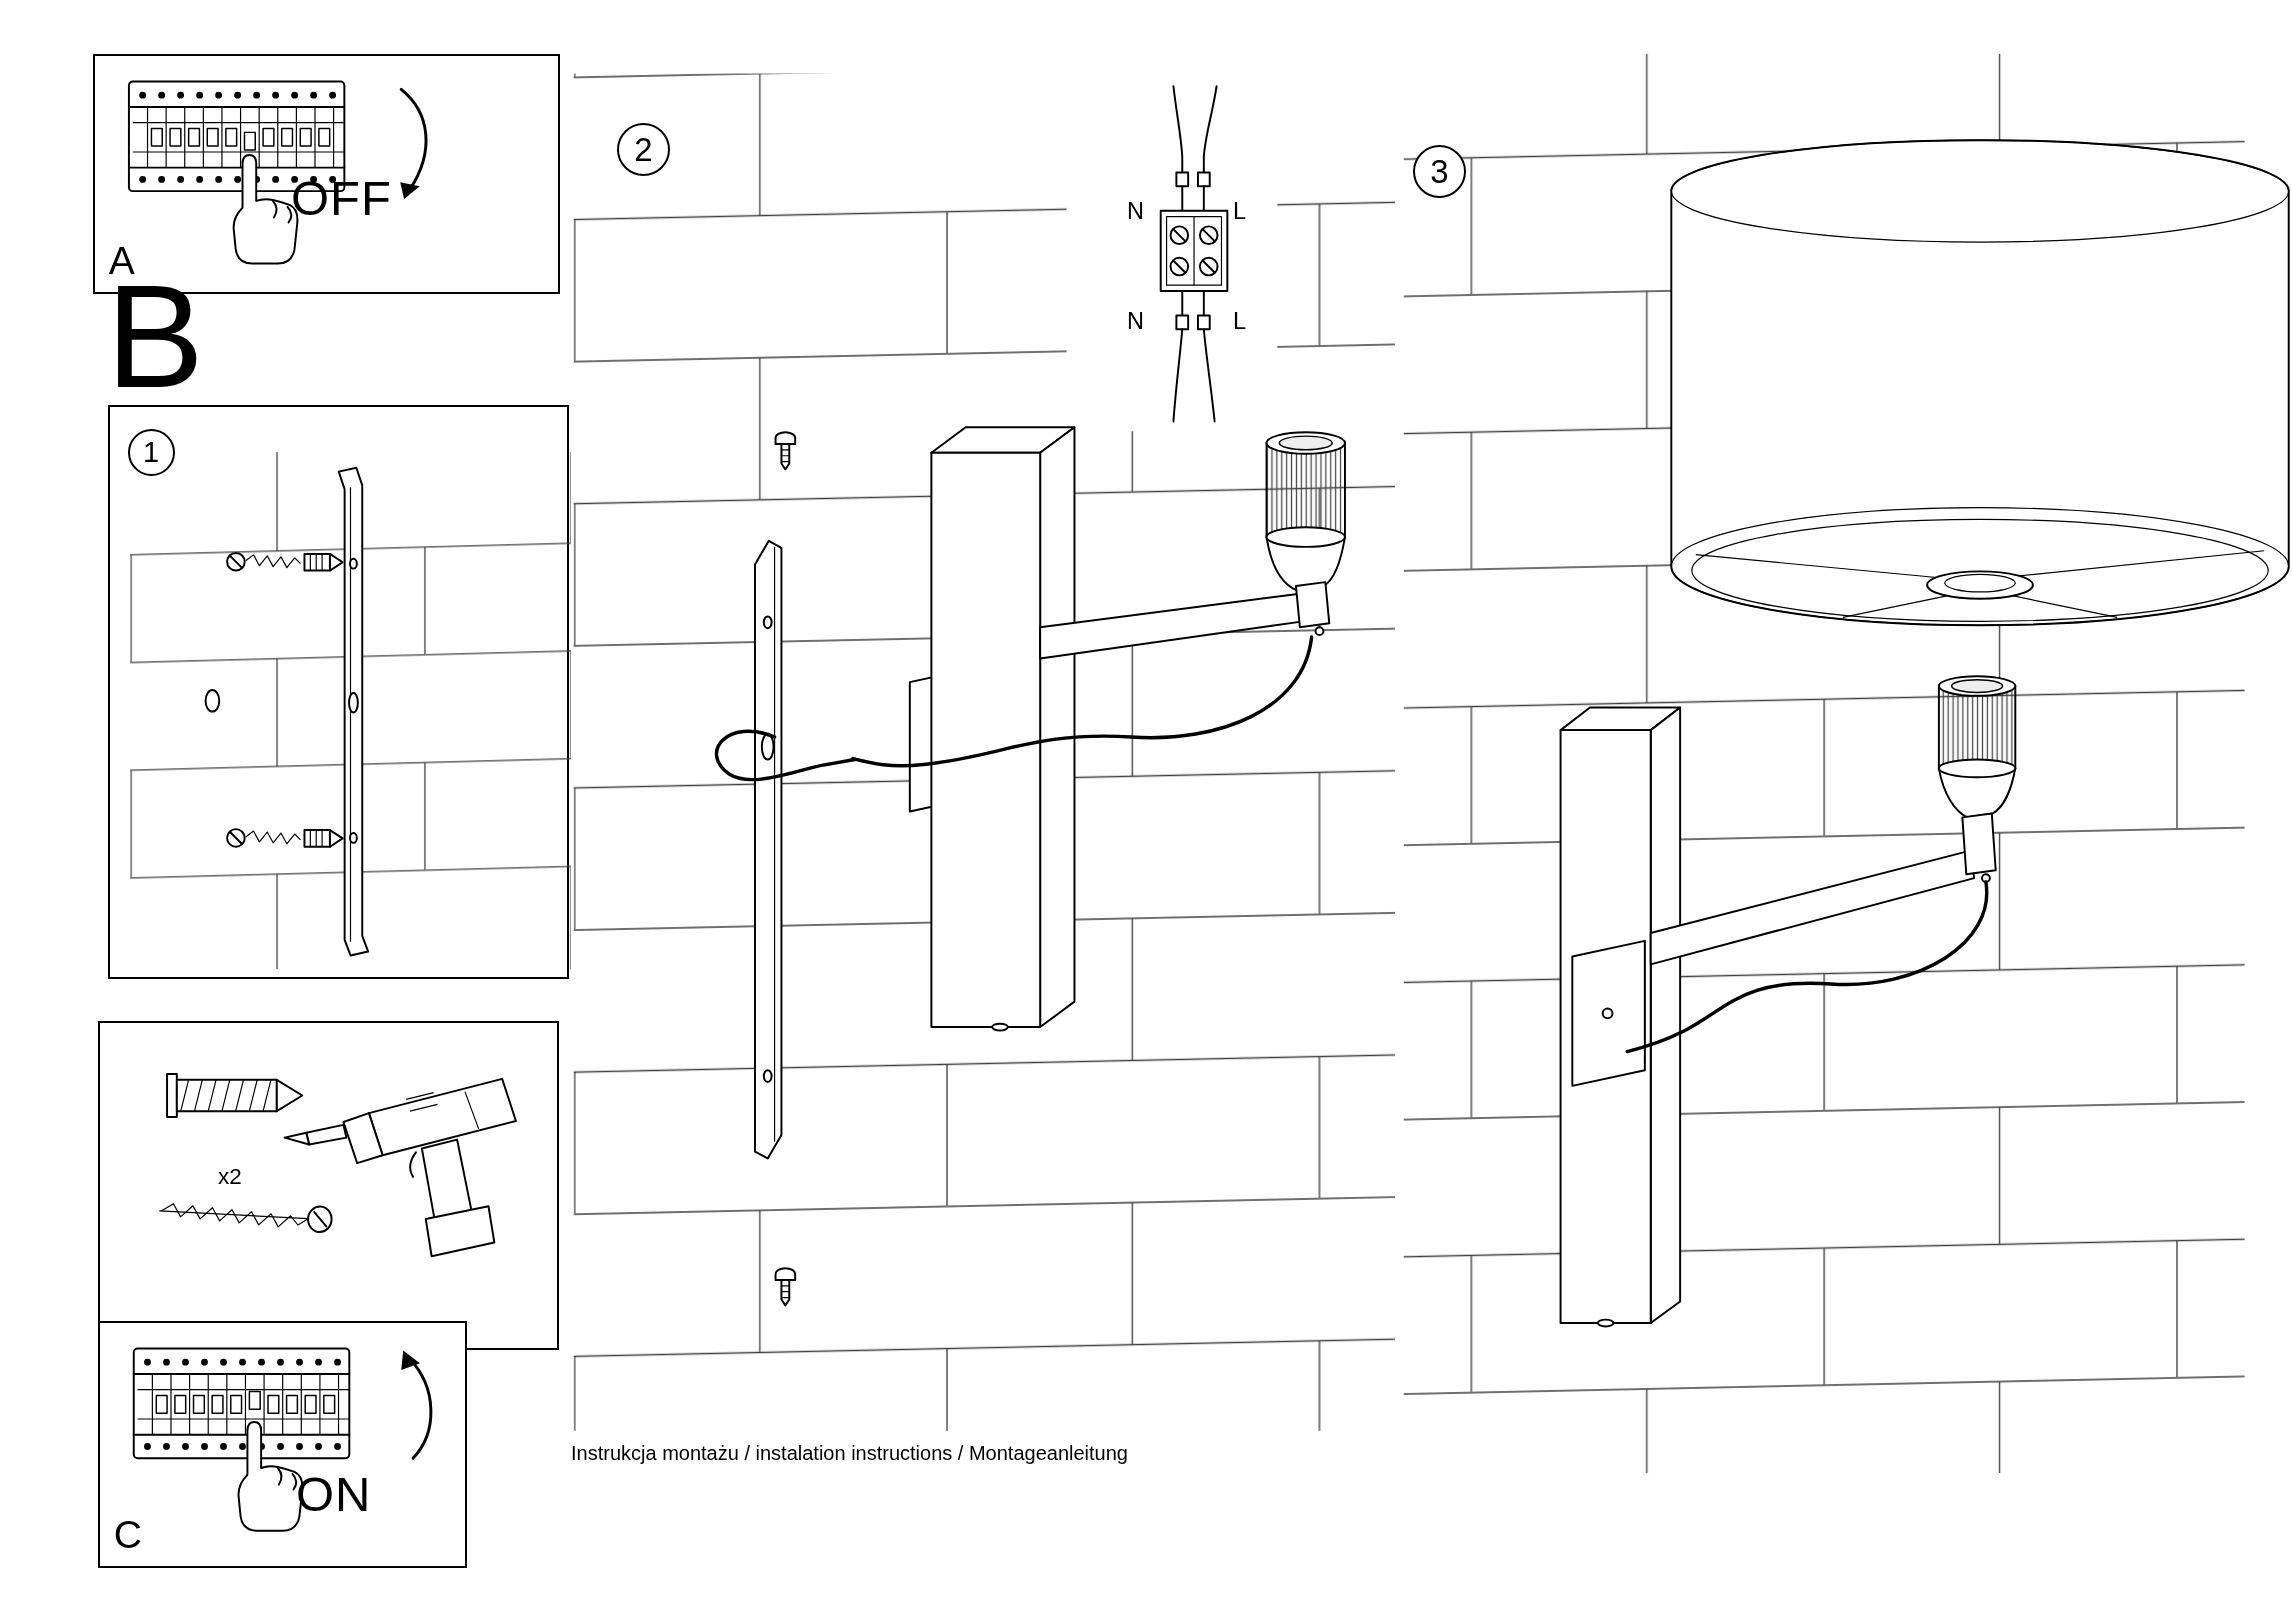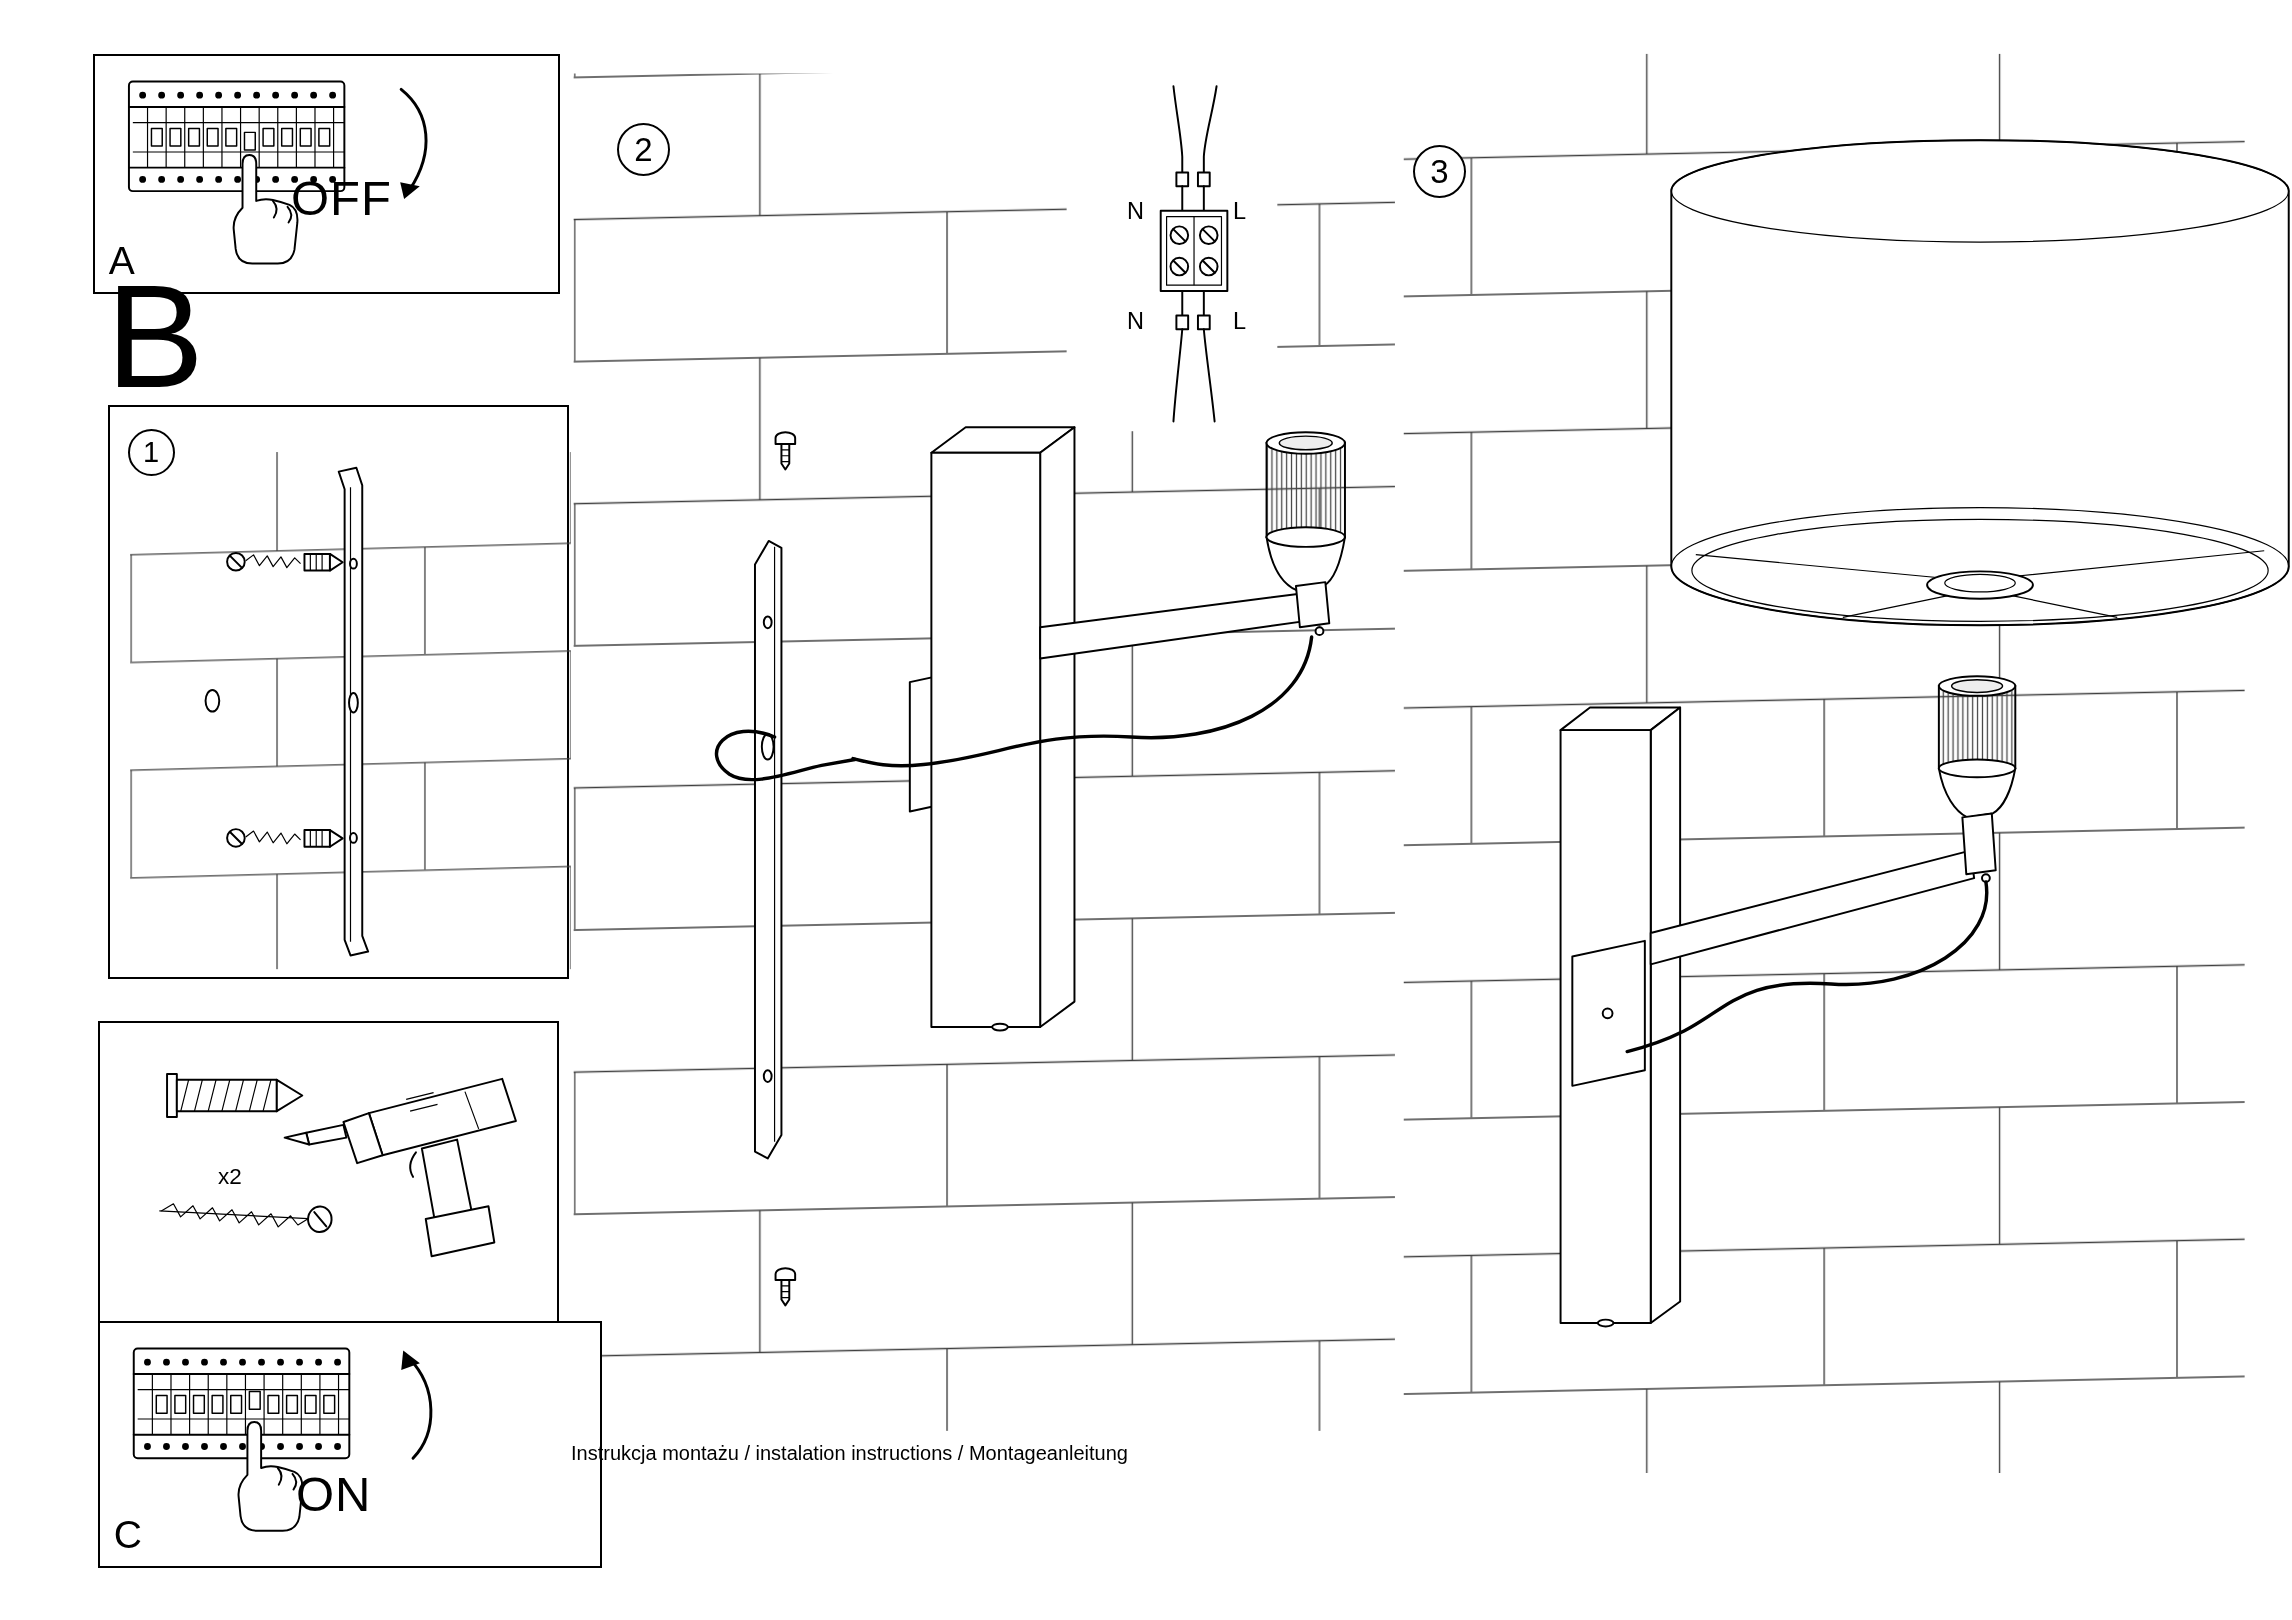--- a/index.html
+++ b/index.html
@@ -245,21 +245,21 @@
         <path class="wh" d="M176 117 L198 112 L201 124 Z"></path>
         <path class="wh" d="M316 128 L352 119 L368 198 L330 206 Z"></path>
         <path class="wh" d="M320 200 L384 187 L390 224 L326 238 Z"></path>
         <path class="ln" d="M310 132 q-10 13 -3 25"></path>
         <path class="thin" d="M300 78 l28 -7 M304 90 l28 -7 M360 70 l14 38"></path>
       </g>
     </svg>
     <span class="x2-label" style="left:118px;top:143px">x2</span>
   </div>
 
-  <div class="box" style="left:98px;top:1321px;width:504px;height:247px">
+  <div class="box" style="left:98px;top:1321px;width:369px;height:247px">
     <svg width="457" height="243" viewBox="0 0 466 248">
       <g>
         <rect x="22" y="26" width="220" height="112" rx="4" class="wh"></rect>
         <line class="ln" x1="22" y1="52" x2="242" y2="52"></line>
         <line class="ln" x1="22" y1="114" x2="242" y2="114"></line>
         <line x1="36" y1="40" x2="230" y2="40" stroke="#000" stroke-width="7" stroke-linecap="round" stroke-dasharray="0 19.4"></line>
         <line x1="36" y1="126" x2="230" y2="126" stroke="#000" stroke-width="7" stroke-linecap="round" stroke-dasharray="0 19.4"></line>
         <path class="thin" d="M41 52 V114 M60 52 V114 M79 52 V114 M98 52 V114 M117 52 V114 M136 52 V114 M155 52 V114 M174 52 V114 M193 52 V114 M212 52 V114 M231 52 V114"></path>
         <path class="thin" d="M26 68 H242 M26 98 H242"></path>
         <path class="wh" style="stroke-width:1.5" d="M45 74 h11 v18 h-11 z M64 74 h11 v18 h-11 z M83 74 h11 v18 h-11 z M102 74 h11 v18 h-11 z M121 74 h11 v18 h-11 z M140 70 h11 v18 h-11 z M159 74 h11 v18 h-11 z M178 74 h11 v18 h-11 z M197 74 h11 v18 h-11 z M216 74 h11 v18 h-11 z"></path>

